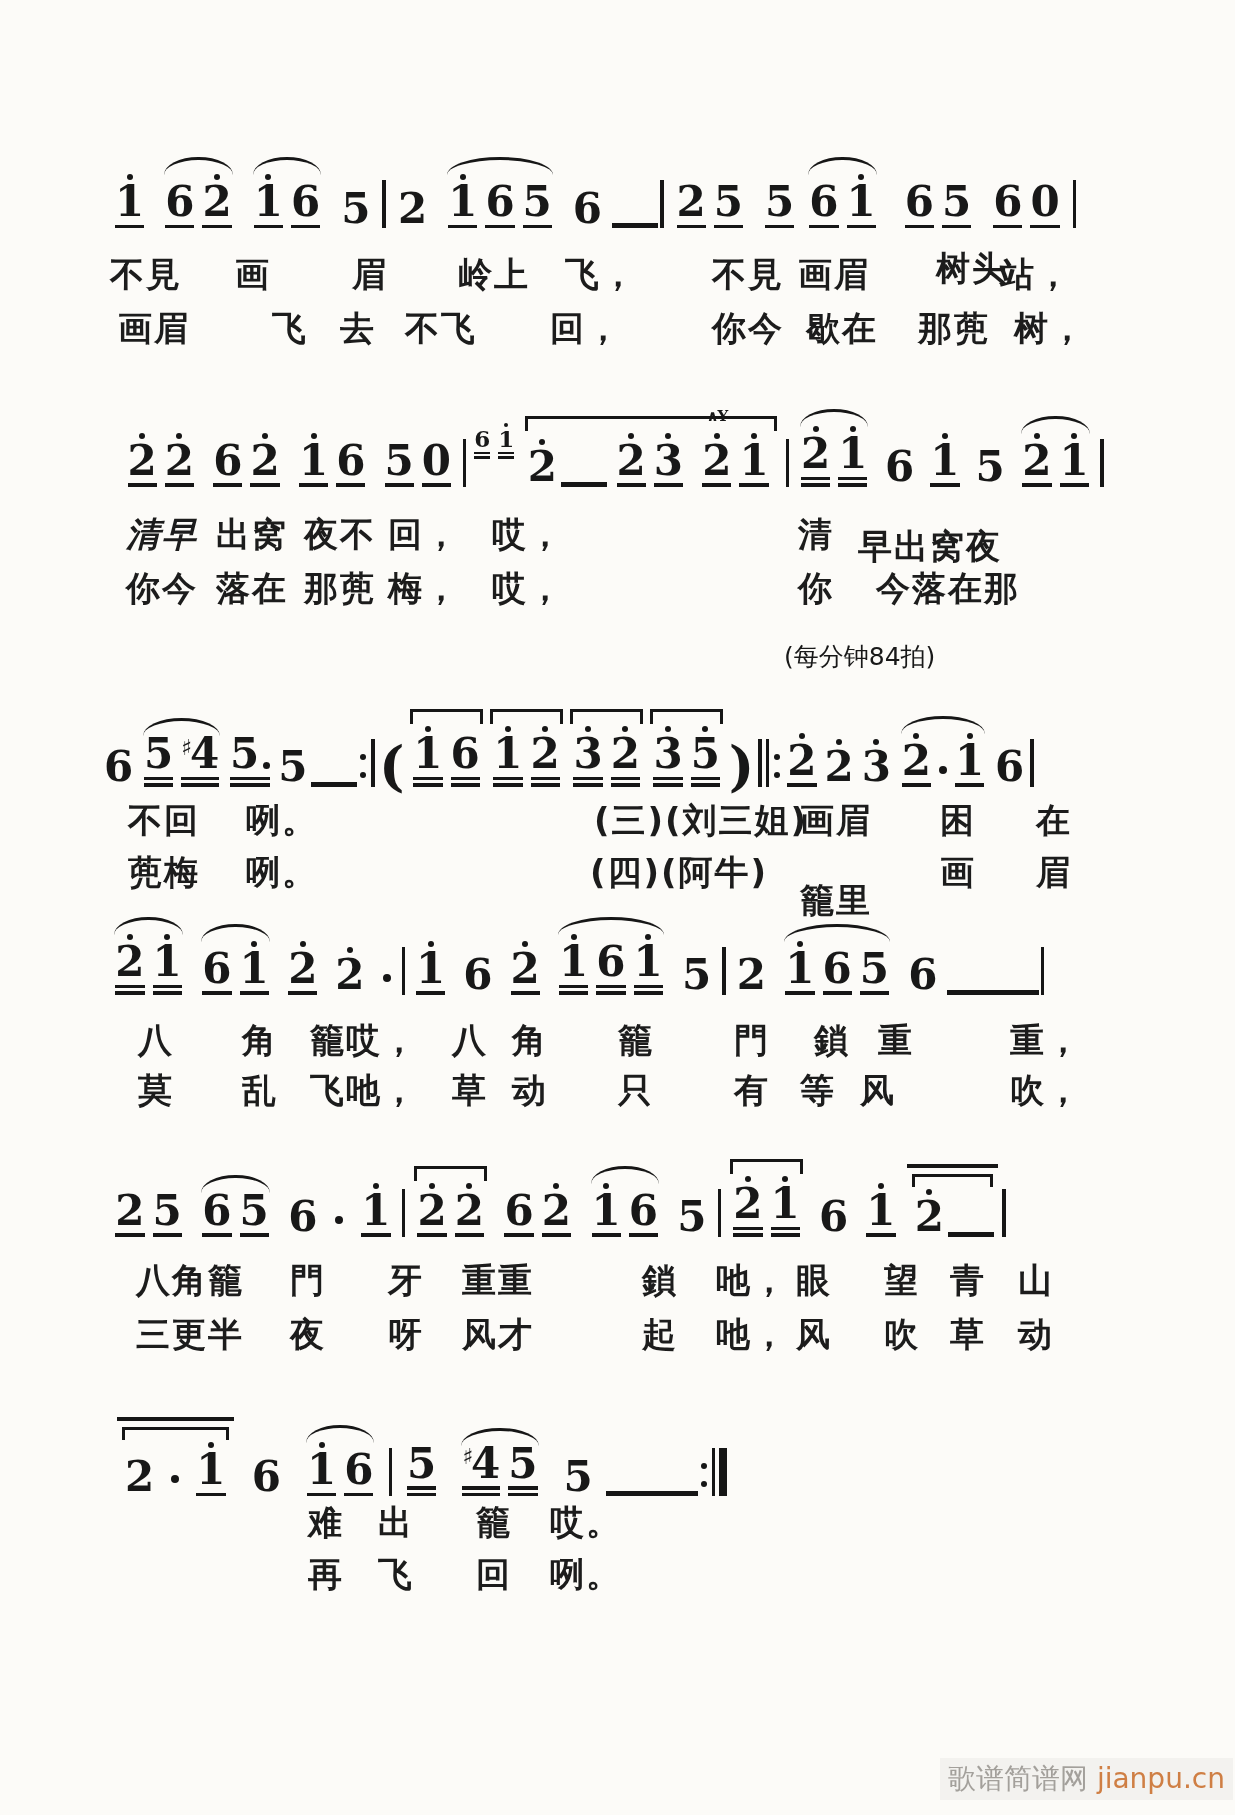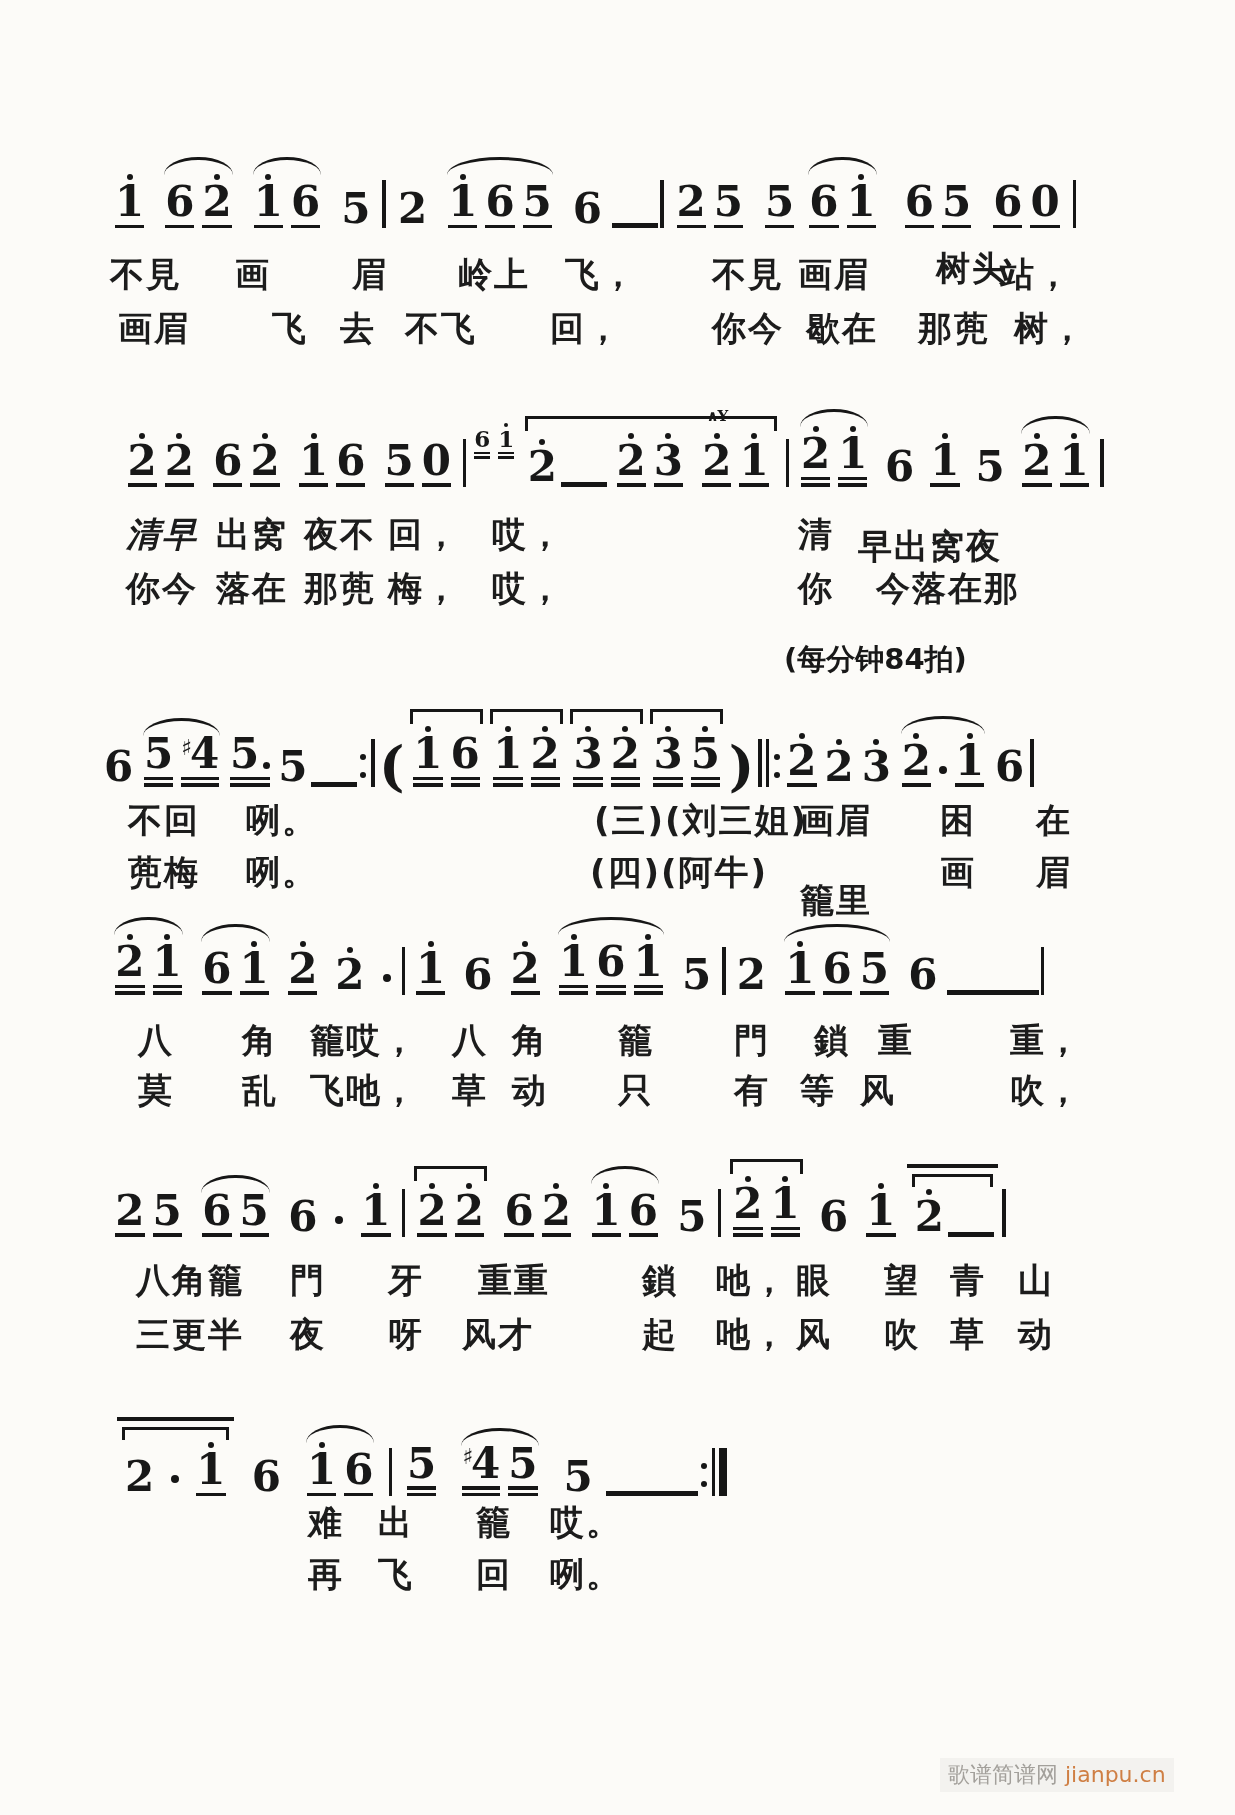--- a/index.html
+++ b/index.html
@@ -38,24 +38,24 @@
   .middot{width:8px;height:8px;background:#161616;border-radius:50%;margin:0 var(--ng,8px) 13px;}
   .barwrap{display:flex;align-items:flex-end;margin:0 calc(var(--ng,8px)+3px);}
   .bline{width:3.5px;height:48px;background:#161616;margin:0 2px;}
   .bline.thick{width:8px;}
   .rdots{display:flex;flex-direction:column;margin:0 3px 9px;row-gap:12px;}
   .rdot{width:6px;height:6px;background:#161616;border-radius:50%;}
   .mparen{font-size:54px;font-weight:700;line-height:0.8;margin:0 2px -2px;}
   
   .lyr{position:absolute;font-size:34px;font-weight:700;letter-spacing:2px;white-space:nowrap;
     font-family:"DejaVu Sans","Liberation Sans",sans-serif;color:#1c1c1c;}
-  .tempo{position:absolute;font-size:29px;font-weight:700;white-space:nowrap;
+  .tempo{position:absolute;font-size:25px;font-weight:400;white-space:nowrap;
     font-family:"DejaVu Sans","Liberation Sans",sans-serif;}
   .pageno{position:absolute;left:0;width:1235px;text-align:center;font-size:32px;font-weight:700;letter-spacing:6px;}
-  .wm{position:absolute;font-size:22px;white-space:nowrap;background:#f3f2ef;padding:2px 8px;
+  .wm{position:absolute;font-size:28px;white-space:nowrap;background:#f3f2ef;padding:2px 8px;
     font-family:"DejaVu Sans","Liberation Sans",sans-serif;}
 </style>
 </head>
 <body>
 
 <div class="sheet">
   <div id="music-root">
       <div class="mline" style="top: 140px; left: 105px; --ng: 10px;">
         <span class="note">
           <span class="topdot">
@@ -1252,21 +1252,21 @@
       <span class="lyr" style="left: 452px; top: 1068px;">草</span>
       <span class="lyr" style="left: 512px; top: 1068px;">动</span>
       <span class="lyr" style="left: 618px; top: 1068px;">只</span>
       <span class="lyr" style="left: 734px; top: 1068px;">有</span>
       <span class="lyr" style="left: 800px; top: 1068px;">等</span>
       <span class="lyr" style="left: 860px; top: 1068px;">风</span>
       <span class="lyr" style="left: 1010px; top: 1068px;">吹，</span>
       <span class="lyr" style="left: 136px; top: 1258px;">八角籠</span>
       <span class="lyr" style="left: 290px; top: 1258px;">門</span>
       <span class="lyr" style="left: 388px; top: 1258px;">牙</span>
-      <span class="lyr" style="left: 478px; top: 1258px; text-align: right;">重重</span>
+      <span class="lyr" style="left: 462px; top: 1258px; text-align: right;">重重</span>
       <span class="lyr" style="left: 642px; top: 1258px;">鎖</span>
       <span class="lyr" style="left: 716px; top: 1258px;">吔，</span>
       <span class="lyr" style="left: 796px; top: 1258px;">眼</span>
       <span class="lyr" style="left: 884px; top: 1258px;">望</span>
       <span class="lyr" style="left: 950px; top: 1258px;">青</span>
       <span class="lyr" style="left: 1018px; top: 1258px;">山</span>
       <span class="lyr" style="left: 136px; top: 1312px;">三更半</span>
       <span class="lyr" style="left: 290px; top: 1312px;">夜</span>
       <span class="lyr" style="left: 388px; top: 1312px;">呀</span>
       <span class="lyr" style="left: 462px; top: 1312px;">风才</span>

